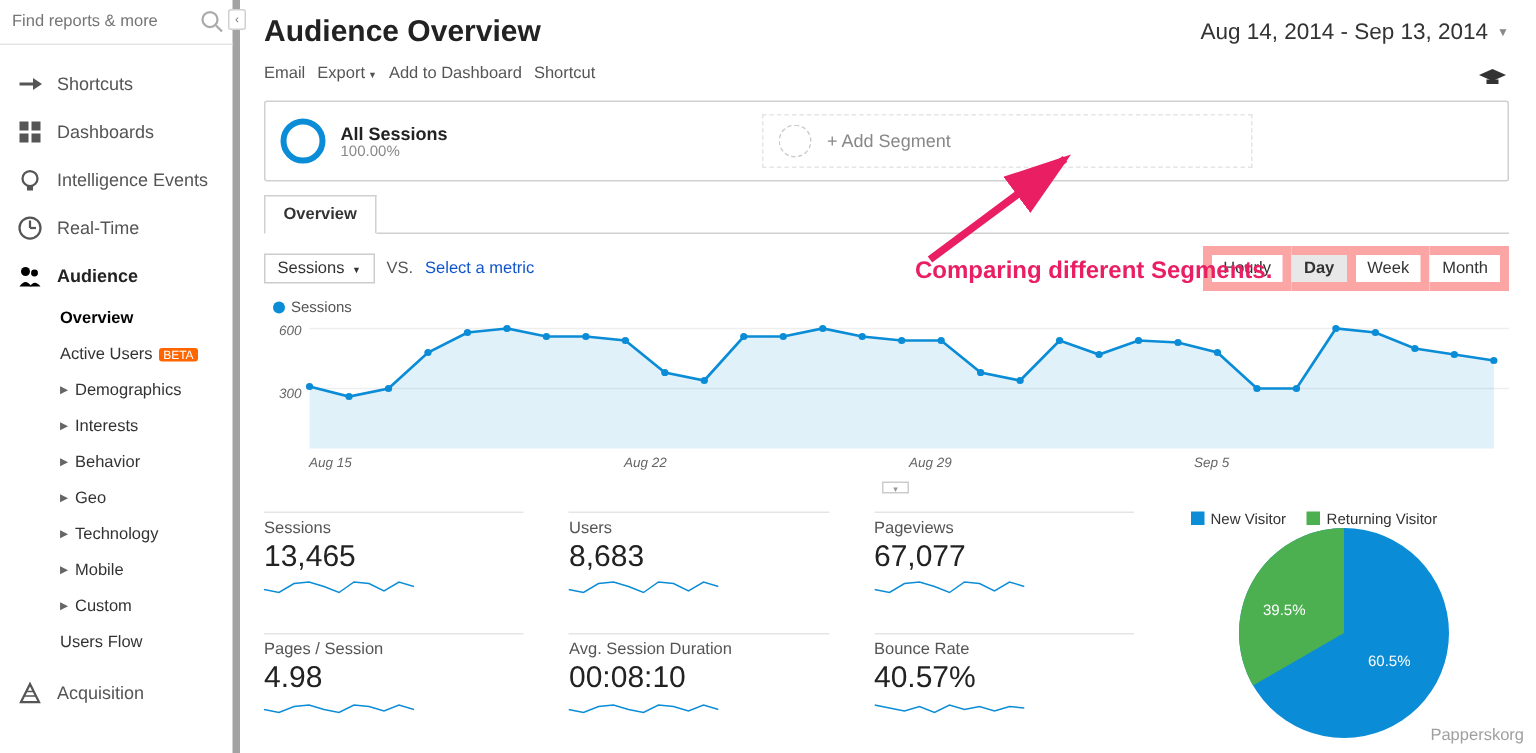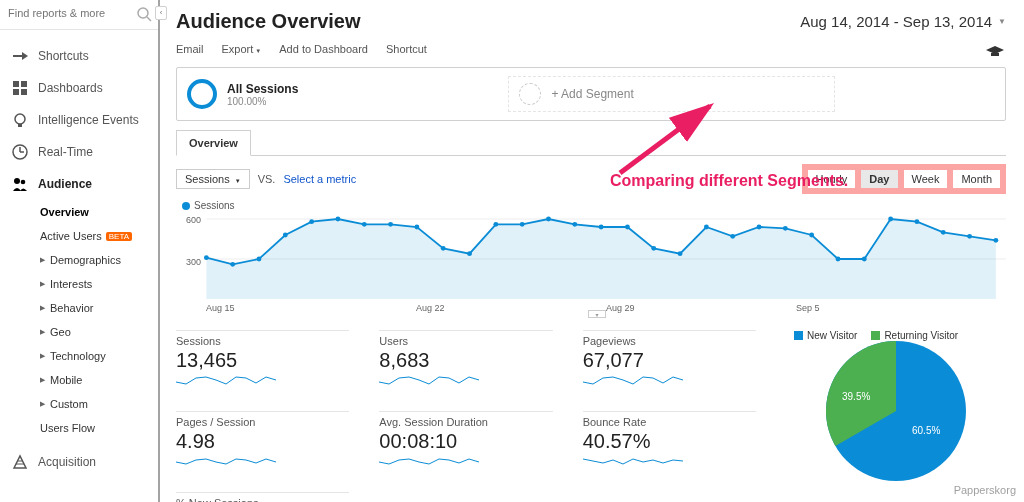--- a/index.html
+++ b/index.html
@@ -1,58 +1,58 @@
 <!DOCTYPE html>
 <html><head>
 <meta charset="utf-8">
 <style>
   * { box-sizing: border-box; margin: 0; padding: 0; }
   body { font-family: Arial, Helvetica, sans-serif; font-size: 12px; color: #333; background: #fff; width: 1024px; height: 502px; overflow: hidden; position: relative; }
-  .sidebar { position: absolute; left: 0; top: 0; width: 160px; height: 502px; border-right: 2px solid #a3a3a3; background: #fff; }
+  .sidebar { position: absolute; left: 0; top: 0; width: 160px; height: 502px; border-right: 5px solid #a3a3a3; background: #fff; }
   .search-bar { height: 30px; border-bottom: 1px solid #e5e5e5; padding: 6px 8px; position: relative; }
   .search-bar input { border: none; outline: none; font-size: 11px; width: 100%; color: #757575; }
   .search-icon { position: absolute; right: 6px; top: 6px; width: 16px; height: 16px; }
   .collapse-btn { position: absolute; right: -9px; top: 6px; width: 12px; height: 14px; background: #fff; border: 1px solid #d0d0d0; border-radius: 2px; font-size: 8px; line-height: 12px; text-align: center; color: #777; cursor: pointer; }
   .nav { padding-top: 10px; }
   .nav-item { display: flex; align-items: center; padding: 8px 10px 8px 12px; color: #555; cursor: pointer; font-size: 12px; }
   .nav-item .ico { width: 16px; height: 16px; margin-right: 10px; flex-shrink: 0; }
   .nav-item.active { font-weight: bold; color: #222; }
   .sub-items { padding-left: 36px; }
   .sub-item { padding: 6px 4px; font-size: 11px; color: #333; cursor: pointer; display: flex; align-items: center; }
   .sub-item .tri { font-size: 7px; color: #666; width: 10px; display: inline-block; }
   .sub-item.bold { font-weight: bold; color: #000; }
   .badge-beta { font-size: 8px; color: #fff; background: #f60; padding: 0 3px; border-radius: 2px; margin-left: 4px; }
 
   .main { position: absolute; left: 170px; top: 0; right: 0; height: 502px; overflow: hidden; }
   .header-row { display: flex; justify-content: space-between; align-items: center; padding: 10px 18px 4px 6px; }
   .page-title { font-size: 20px; font-weight: bold; color: #222; }
   .date-range { font-size: 15px; color: #333; display: flex; align-items: center; cursor: pointer; }
   .date-range .tri-down { margin-left: 6px; font-size: 8px; color: #888; }
-  .toolbar-row { padding: 6px 18px 12px 6px; font-size: 11px; color: #555; display: flex; align-items: center; gap: 18px; }
+  .toolbar-row { padding: 6px 18px 12px 6px; font-size: 11px; color: #555; display: flex; align-items: center; gap: 8px; }
   .toolbar-row .link { cursor: pointer; }
   .tri-tiny { font-size: 6px; margin-left: 2px; }
   .segment-box { border: 1px solid #d0d0d0; margin: 0 18px 8px 6px; border-radius: 2px; padding: 8px 10px; display: flex; align-items: center; }
   .seg-circle { width: 30px; height: 30px; border: 4px solid #0b8cd6; border-radius: 50%; margin-right: 10px; }
   .seg-info .seg-title { font-size: 12px; font-weight: bold; color: #222; }
   .seg-info .seg-sub { font-size: 10px; color: #888; }
   .add-seg { margin-left: 210px; display: flex; align-items: center; color: #888; border: 1px dashed #e5e5e5; padding: 6px 200px 6px 10px; border-left: 1px dashed #e5e5e5; cursor: pointer; }
   .add-seg-circle { width: 22px; height: 22px; border: 1px dashed #ccc; border-radius: 50%; margin-right: 10px; }
   .tab-row { display: flex; align-items: flex-end; margin: 8px 18px 0 6px; border-bottom: 1px solid #d0d0d0; }
   .tab { padding: 6px 12px; font-size: 11px; font-weight: bold; border: 1px solid #d0d0d0; border-bottom: 1px solid #fff; background: #fff; position: relative; top: 1px; cursor: pointer; }
   .chart-controls { display: flex; justify-content: space-between; align-items: center; margin: 8px 18px 0 6px; }
   .metric-select { font-size: 11px; padding: 3px 8px; border: 1px solid #ccc; background: #fff; cursor: pointer; }
   .vs-text { margin: 0 8px; font-size: 11px; color: #555; }
   .select-metric { color: #1155cc; font-size: 11px; cursor: pointer; }
   .time-buttons { display: flex; }
   .time-btn { padding: 3px 8px; border: 6px solid #fca5a5; font-size: 11px; cursor: pointer; background: #fff; }
   .time-btn.active { background: #e8e8e8; font-weight: bold; }
   .time-btn + .time-btn { border-left: none; }
   .chart-legend { margin: 6px 18px 2px 12px; font-size: 10px; color: #555; }
   .legend-dot { display: inline-block; width: 8px; height: 8px; background: #0b8cd6; border-radius: 50%; margin-right: 4px; vertical-align: middle; }
-  .chart { height: 100px; margin: 0 18px 1px 6px; position: relative; }
+  .chart { height: 100px; margin: 0 18px 12px 6px; position: relative; font-style: italic; }
   .chart svg { width: 100%; height: 100%; }
   .chart .ylab { position: absolute; left: 10px; font-size: 9px; color: #666; }
   .chart .xlab { position: absolute; bottom: 0; font-size: 9px; color: #666; }
   .chart-xhandle { width: 18px; height: 8px; border: 1px solid #ccc; margin: -4px auto 4px auto; font-size: 6px; text-align: center; color: #999; }
 
   .metrics { display: flex; gap: 20px; margin: 12px 18px 0 6px; }
   .metrics-left { flex: 1; display: grid; grid-template-columns: repeat(3, 1fr); gap: 20px 30px; }
   .metric-card { border-top: 1px solid #e5e5e5; padding-top: 4px; }
   .metric-label { font-size: 11px; color: #555; }
   .metric-value { font-size: 20px; color: #222; margin-top: 2px; }

